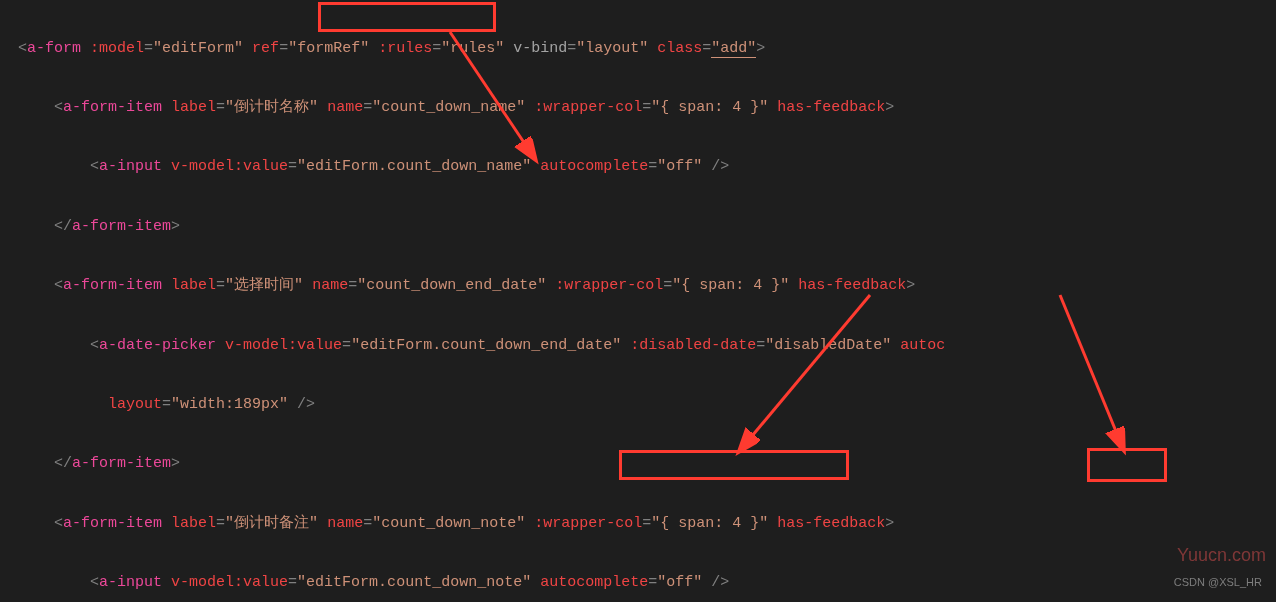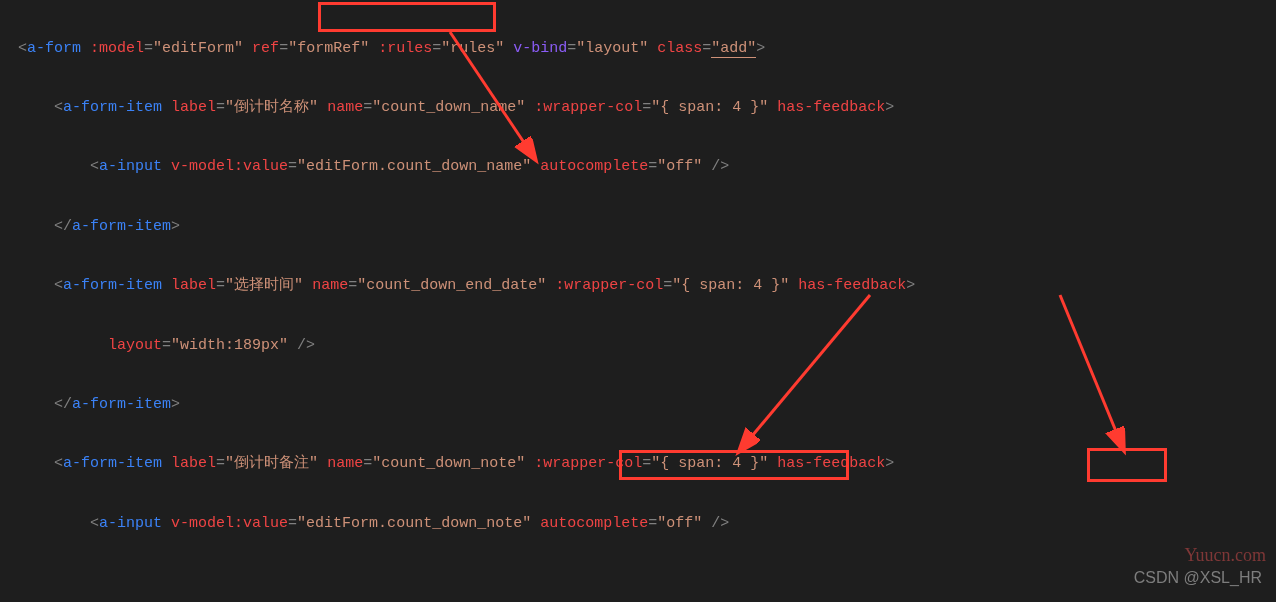--- a/index.html
+++ b/index.html
@@ -15,24 +15,24 @@
     height: 602px;
     position: relative;
   }
   .code-area {
     padding: 4px 0 0 18px;
     white-space: pre;
     position: relative;
   }
   
   .punct   { color: #808080; }       
-  .tag     { color: #3b82f6; }       
+  .tag     { color: #ec4899; }       
   .attr    { color: #ef4444; }       
   .string  { color: #ce9178; }       
-  .directive { color: #8b5cf6; font-family: Liberation Mono, monospace; }     
+  .directive { color: #a3a3a3; font-family: Liberation Mono, monospace; }     
   .add-underline { border-bottom: 1px solid #ce9178; }
 
   
   .redbox {
     position: absolute;
     border: 3px solid #ff3b30;
     box-sizing: border-box;
     pointer-events: none;
   }
   
@@ -40,44 +40,45 @@
     position: absolute;
     pointer-events: none;
   }
   .arrow line, .arrow polygon { stroke: #ff3b30; fill: #ff3b30; }
 
   .watermark {
     position: absolute;
     right: 10px;
     bottom: 28px;
     color: #8a3a3a;
-    font-family: Liberation Serif, serif;
+    font-family: Liberation Sans, sans-serif;
     font-size: 18px;
     opacity: 0.9;
   }
   .csdn {
     position: absolute;
     right: 14px;
     bottom: 8px;
     color: #7d7d7d;
     font-family: Arial, sans-serif;
-    font-size: 16px;
+    font-size: 11px;
   }
 
   .line { display: block; white-space: pre; }
 </style>
 </head>
 <body>
 
 <div class="code-area">
 <span class="line"><span class="punct">&lt;</span><span class="tag">a-form</span> <span class="attr">:model</span><span class="punct">=</span><span class="string">"editForm"</span> <span class="attr">ref</span><span class="punct">=</span><span class="string">"formRef"</span> <span class="attr">:rules</span><span class="punct">=</span><span class="string">"rules"</span> <span class="directive">v-bind</span><span class="punct">=</span><span class="string">"layout"</span> <span class="attr">class</span><span class="punct">=</span><span class="string"><span class="add-underline">"add"</span></span><span class="punct">&gt;</span></span>
 <span class="line">    <span class="punct">&lt;</span><span class="tag">a-form-item</span> <span class="attr">label</span><span class="punct">=</span><span class="string">"倒计时名称"</span> <span class="attr">name</span><span class="punct">=</span><span class="string">"count_down_name"</span> <span class="attr">:wrapper-col</span><span class="punct">=</span><span class="string">"{ span: 4 }"</span> <span class="attr">has-feedback</span><span class="punct">&gt;</span></span>
 <span class="line">        <span class="punct">&lt;</span><span class="tag">a-input</span> <span class="attr">v-model:value</span><span class="punct">=</span><span class="string">"editForm.count_down_name"</span> <span class="attr">autocomplete</span><span class="punct">=</span><span class="string">"off"</span> <span class="punct">/&gt;</span></span>
 <span class="line">    <span class="punct">&lt;/</span><span class="tag">a-form-item</span><span class="punct">&gt;</span></span>
 <span class="line">    <span class="punct">&lt;</span><span class="tag">a-form-item</span> <span class="attr">label</span><span class="punct">=</span><span class="string">"选择时间"</span> <span class="attr">name</span><span class="punct">=</span><span class="string">"count_down_end_date"</span> <span class="attr">:wrapper-col</span><span class="punct">=</span><span class="string">"{ span: 4 }"</span> <span class="attr">has-feedback</span><span class="punct">&gt;</span></span>
+<span class="line">        <span class="punct">&lt;</span><span class="tag">a-date-picker</span> <span class="attr">v-model:value</span><span class="punct">=</span><span class="string">"editForm.count_down_end_date"</span> <span class="attr">:disabled-date</span><span class="punct">=</span><span class="string">"disabledDate"</span> <span class="attr">autoc</span></span>
 <span class="line">          <span class="attr">layout</span><span class="punct">=</span><span class="string">"width:189px"</span> <span class="punct">/&gt;</span></span>
 <span class="line">    <span class="punct">&lt;/</span><span class="tag">a-form-item</span><span class="punct">&gt;</span></span>
 <span class="line">    <span class="punct">&lt;</span><span class="tag">a-form-item</span> <span class="attr">label</span><span class="punct">=</span><span class="string">"倒计时备注"</span> <span class="attr">name</span><span class="punct">=</span><span class="string">"count_down_note"</span> <span class="attr">:wrapper-col</span><span class="punct">=</span><span class="string">"{ span: 4 }"</span> <span class="attr">has-feedback</span><span class="punct">&gt;</span></span>
 <span class="line">        <span class="punct">&lt;</span><span class="tag">a-input</span> <span class="attr">v-model:value</span><span class="punct">=</span><span class="string">"editForm.count_down_note"</span> <span class="attr">autocomplete</span><span class="punct">=</span><span class="string">"off"</span> <span class="punct">/&gt;</span></span>
 
 
 
 
 
 

